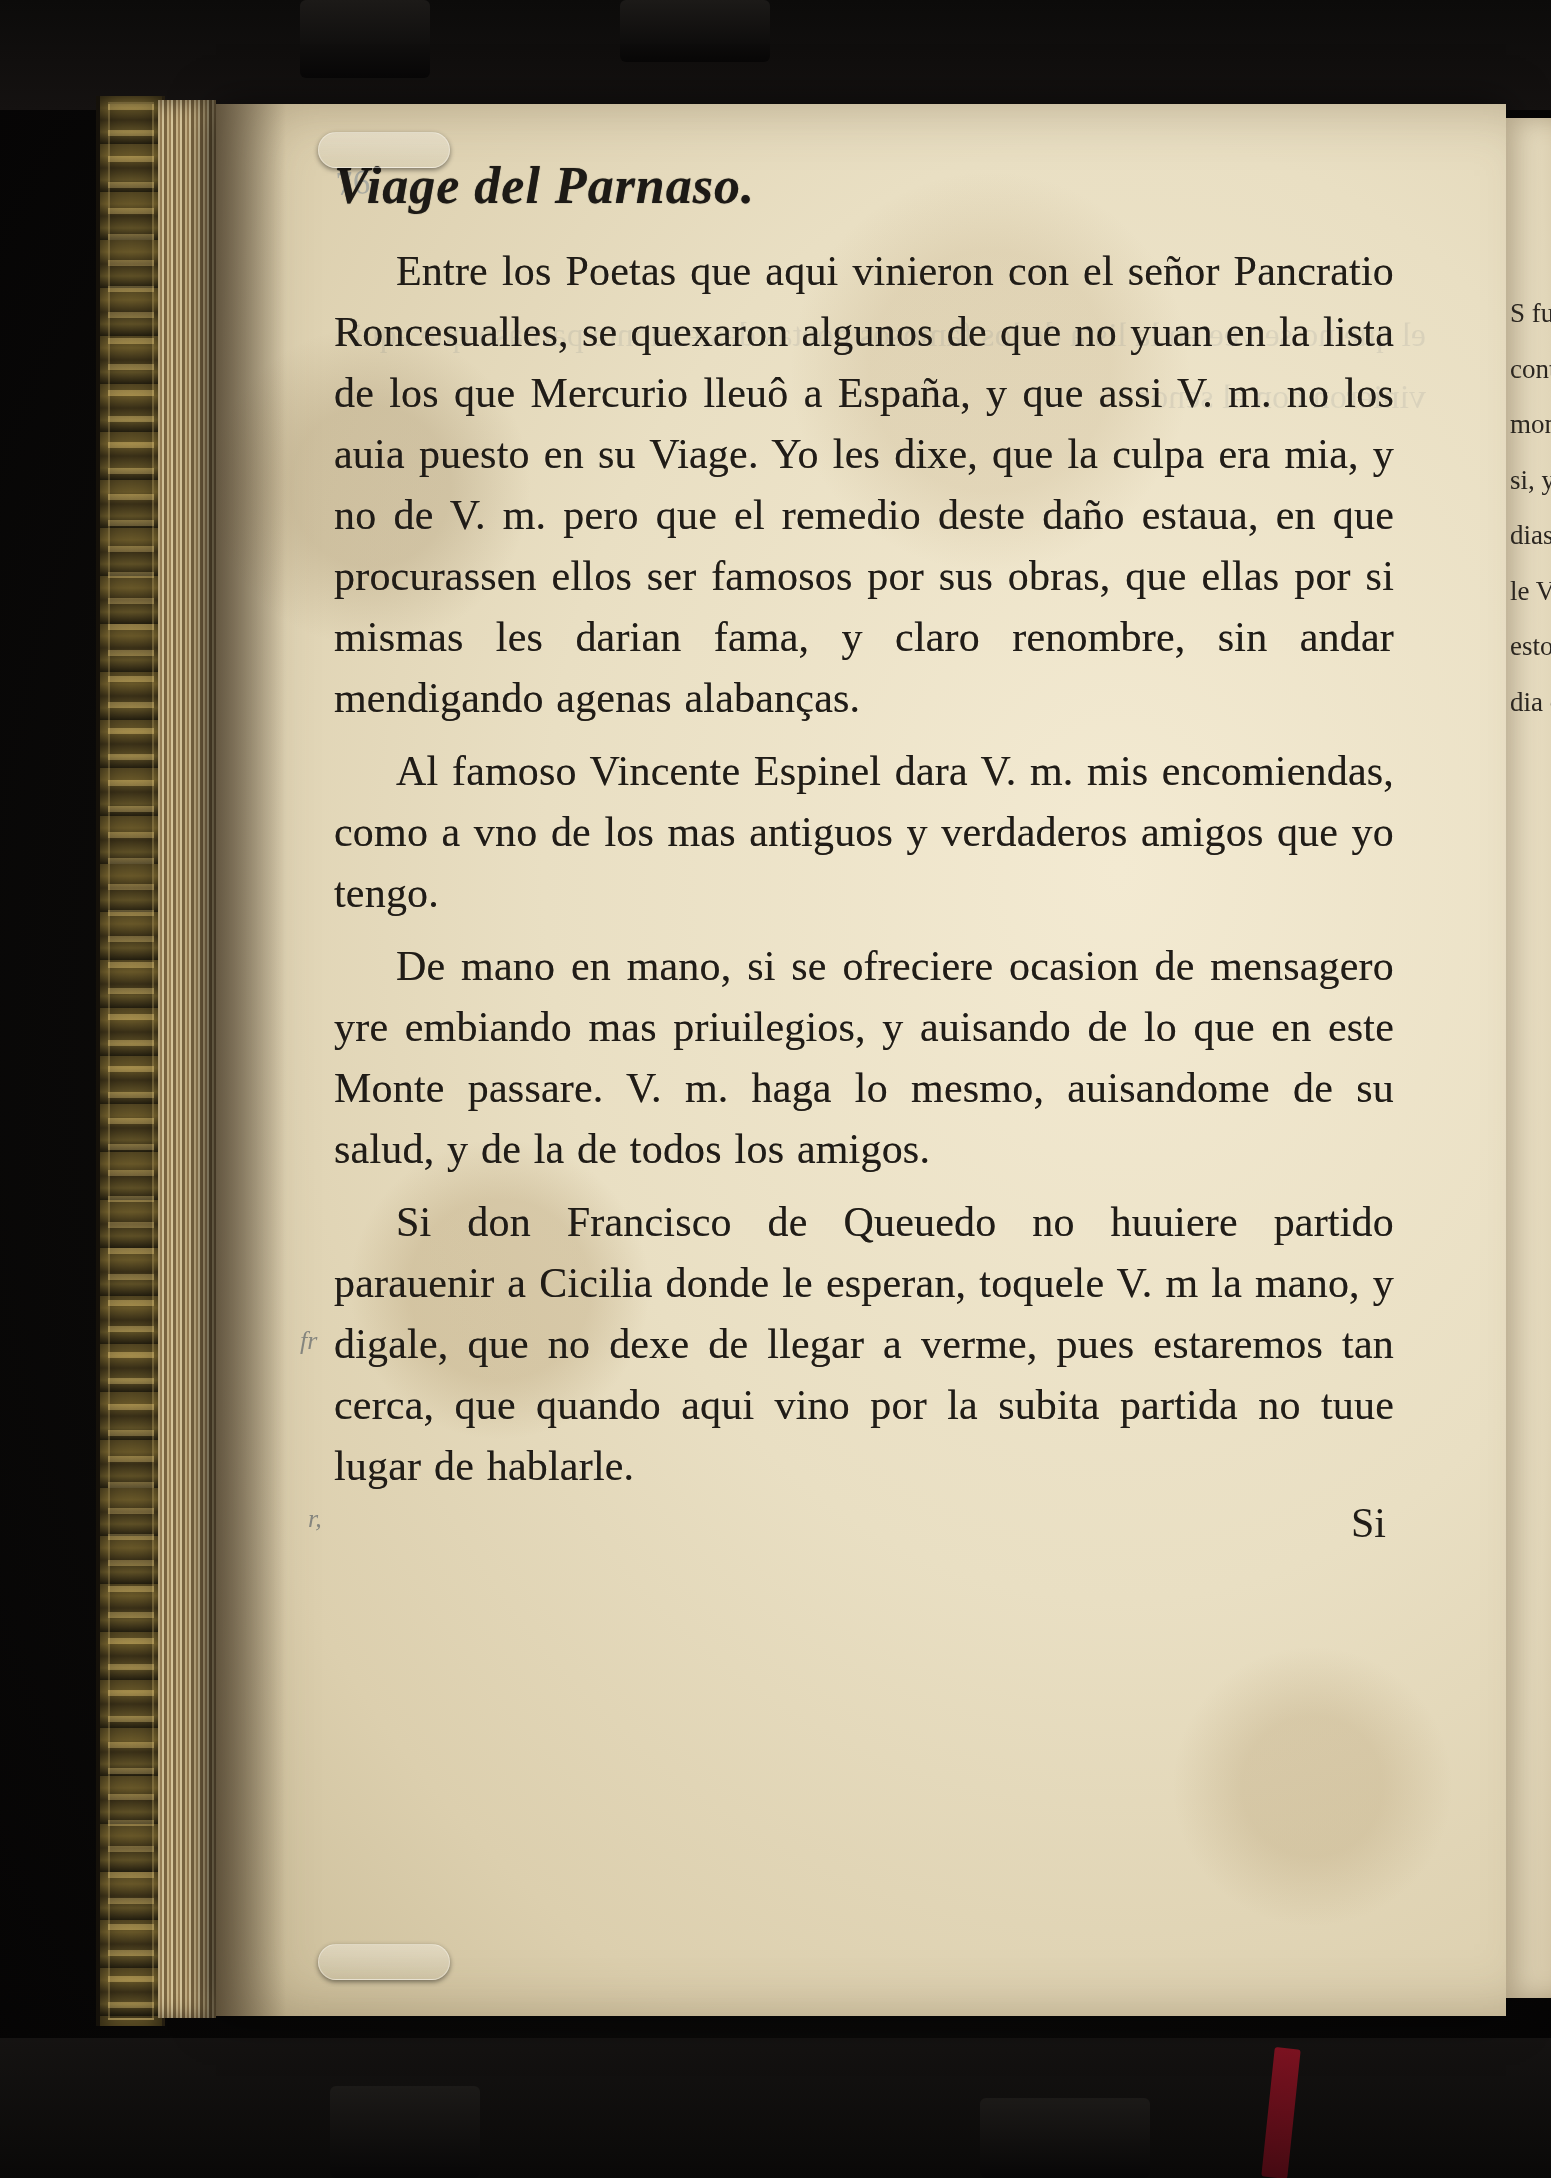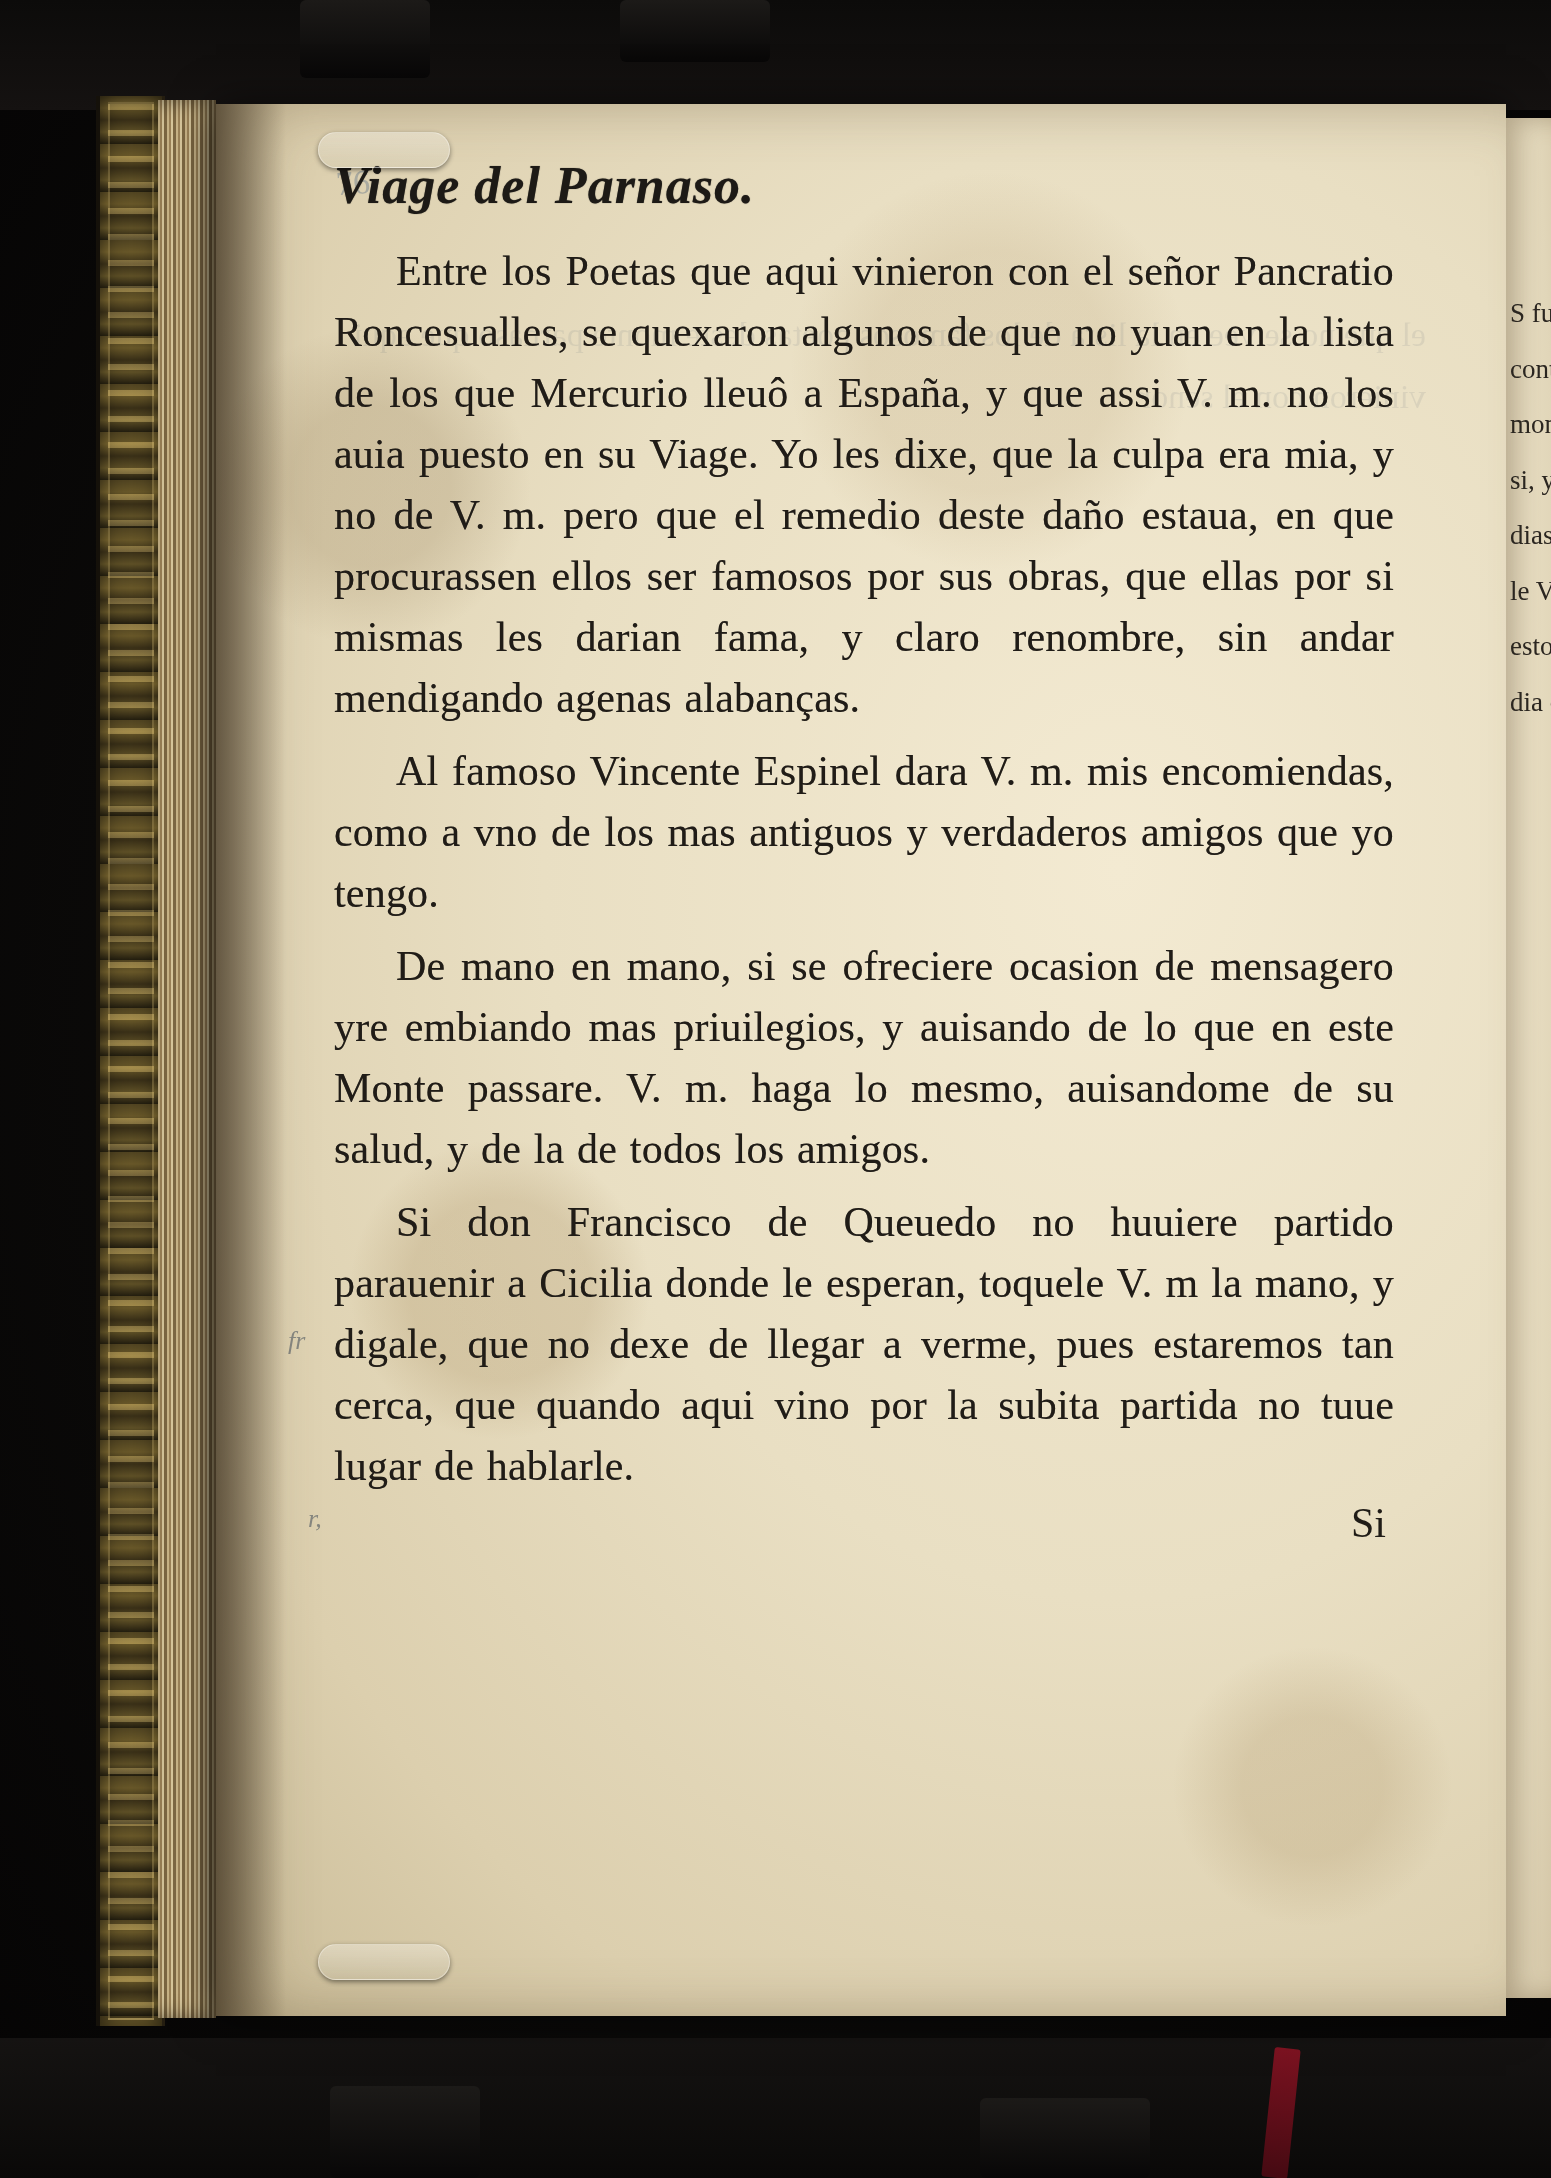--- a/index.html
+++ b/index.html
@@ -191,21 +191,21 @@
     padding-right: 8px;
   }
   
   .margin-mark {
     position: absolute;
     color: #3f4a57;
     opacity: .55;
     font-size: 26px;
     font-style: italic;
   }
-  .mm1 { left: 72px; top: 1222px; text-align: center; }
+  .mm1 { left: 84px; top: 1222px; text-align: center; }
   .mm2 { left: 92px; top: 1400px; }
 
   
   .folio {
     position: absolute;
     left: 120px; top: 60px;
     font-size: 34px;
     color: #6b7b8c;
     opacity: .45;
     transform: rotate(-4deg);

